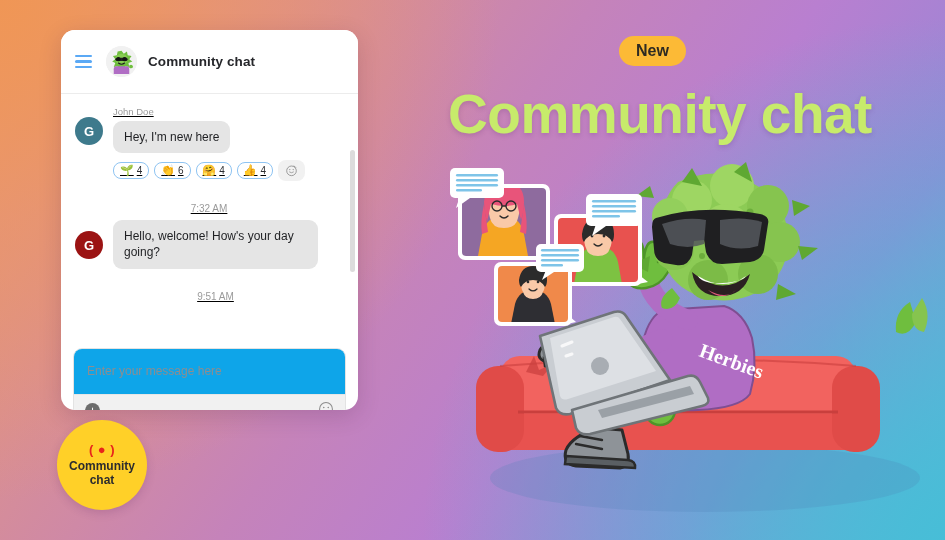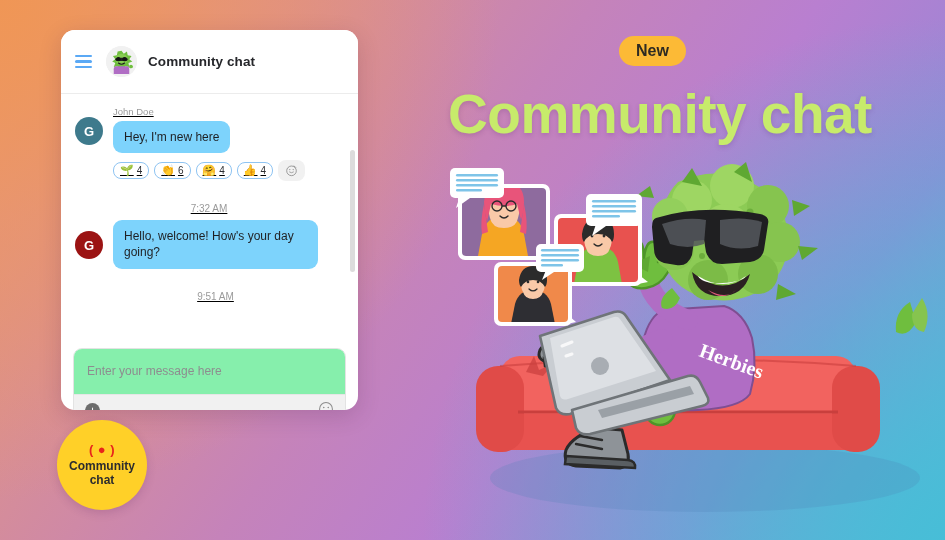--- a/index.html
+++ b/index.html
@@ -58,21 +58,21 @@
   .msg-avatar {
     width: 28px; height: 28px; border-radius: 50%; flex: none;
     color: #fff; font-size: 13px; font-weight: bold;
     display: flex; align-items: center; justify-content: center;
     margin-top: 11px;
   }
   .msg-col { margin-left: 10px; min-width: 0; text-decoration: underline; }
   .msg-author { font-size: 9.5px; color: #9a9a9a; margin-bottom: 4px; }
   .bubble {
     display: inline-block;
-    background: #7dd3fc;
+    background: #e5e5e5;
     border-radius: 9px;
     padding: 8px 11px;
     font-size: 12px;
     color: #1f2023;
     line-height: 1.35;
     max-width: 205px;
   }
   .reactions { display: flex; gap: 5px; margin-top: 7px; align-items: center; }
   .reaction {
     display: flex; align-items: center; gap: 3px;
@@ -96,21 +96,21 @@
     margin: 8px 12px 12px 12px;
     border: 1px solid #e3e3e3;
     border-radius: 9px;
     overflow: hidden;
   }
   .composer-input {
     width: 100%; border: none; outline: none;
     padding: 15px 13px 16px 13px;
     font-size: 12px; color: #2b2c30;
     font-family: "Liberation Sans", sans-serif;
-    background: #86efac;
+    background: #0ea5e9;
   }
   .composer-input::placeholder { color: #8d8d8f; }
   .composer-bar {
     background: #f1f1f1;
     border-top: 1px solid #e6e6e6;
     height: 32px;
     display: flex; align-items: center; justify-content: space-between;
     padding: 0 11px;
   }
   .plus-btn {

